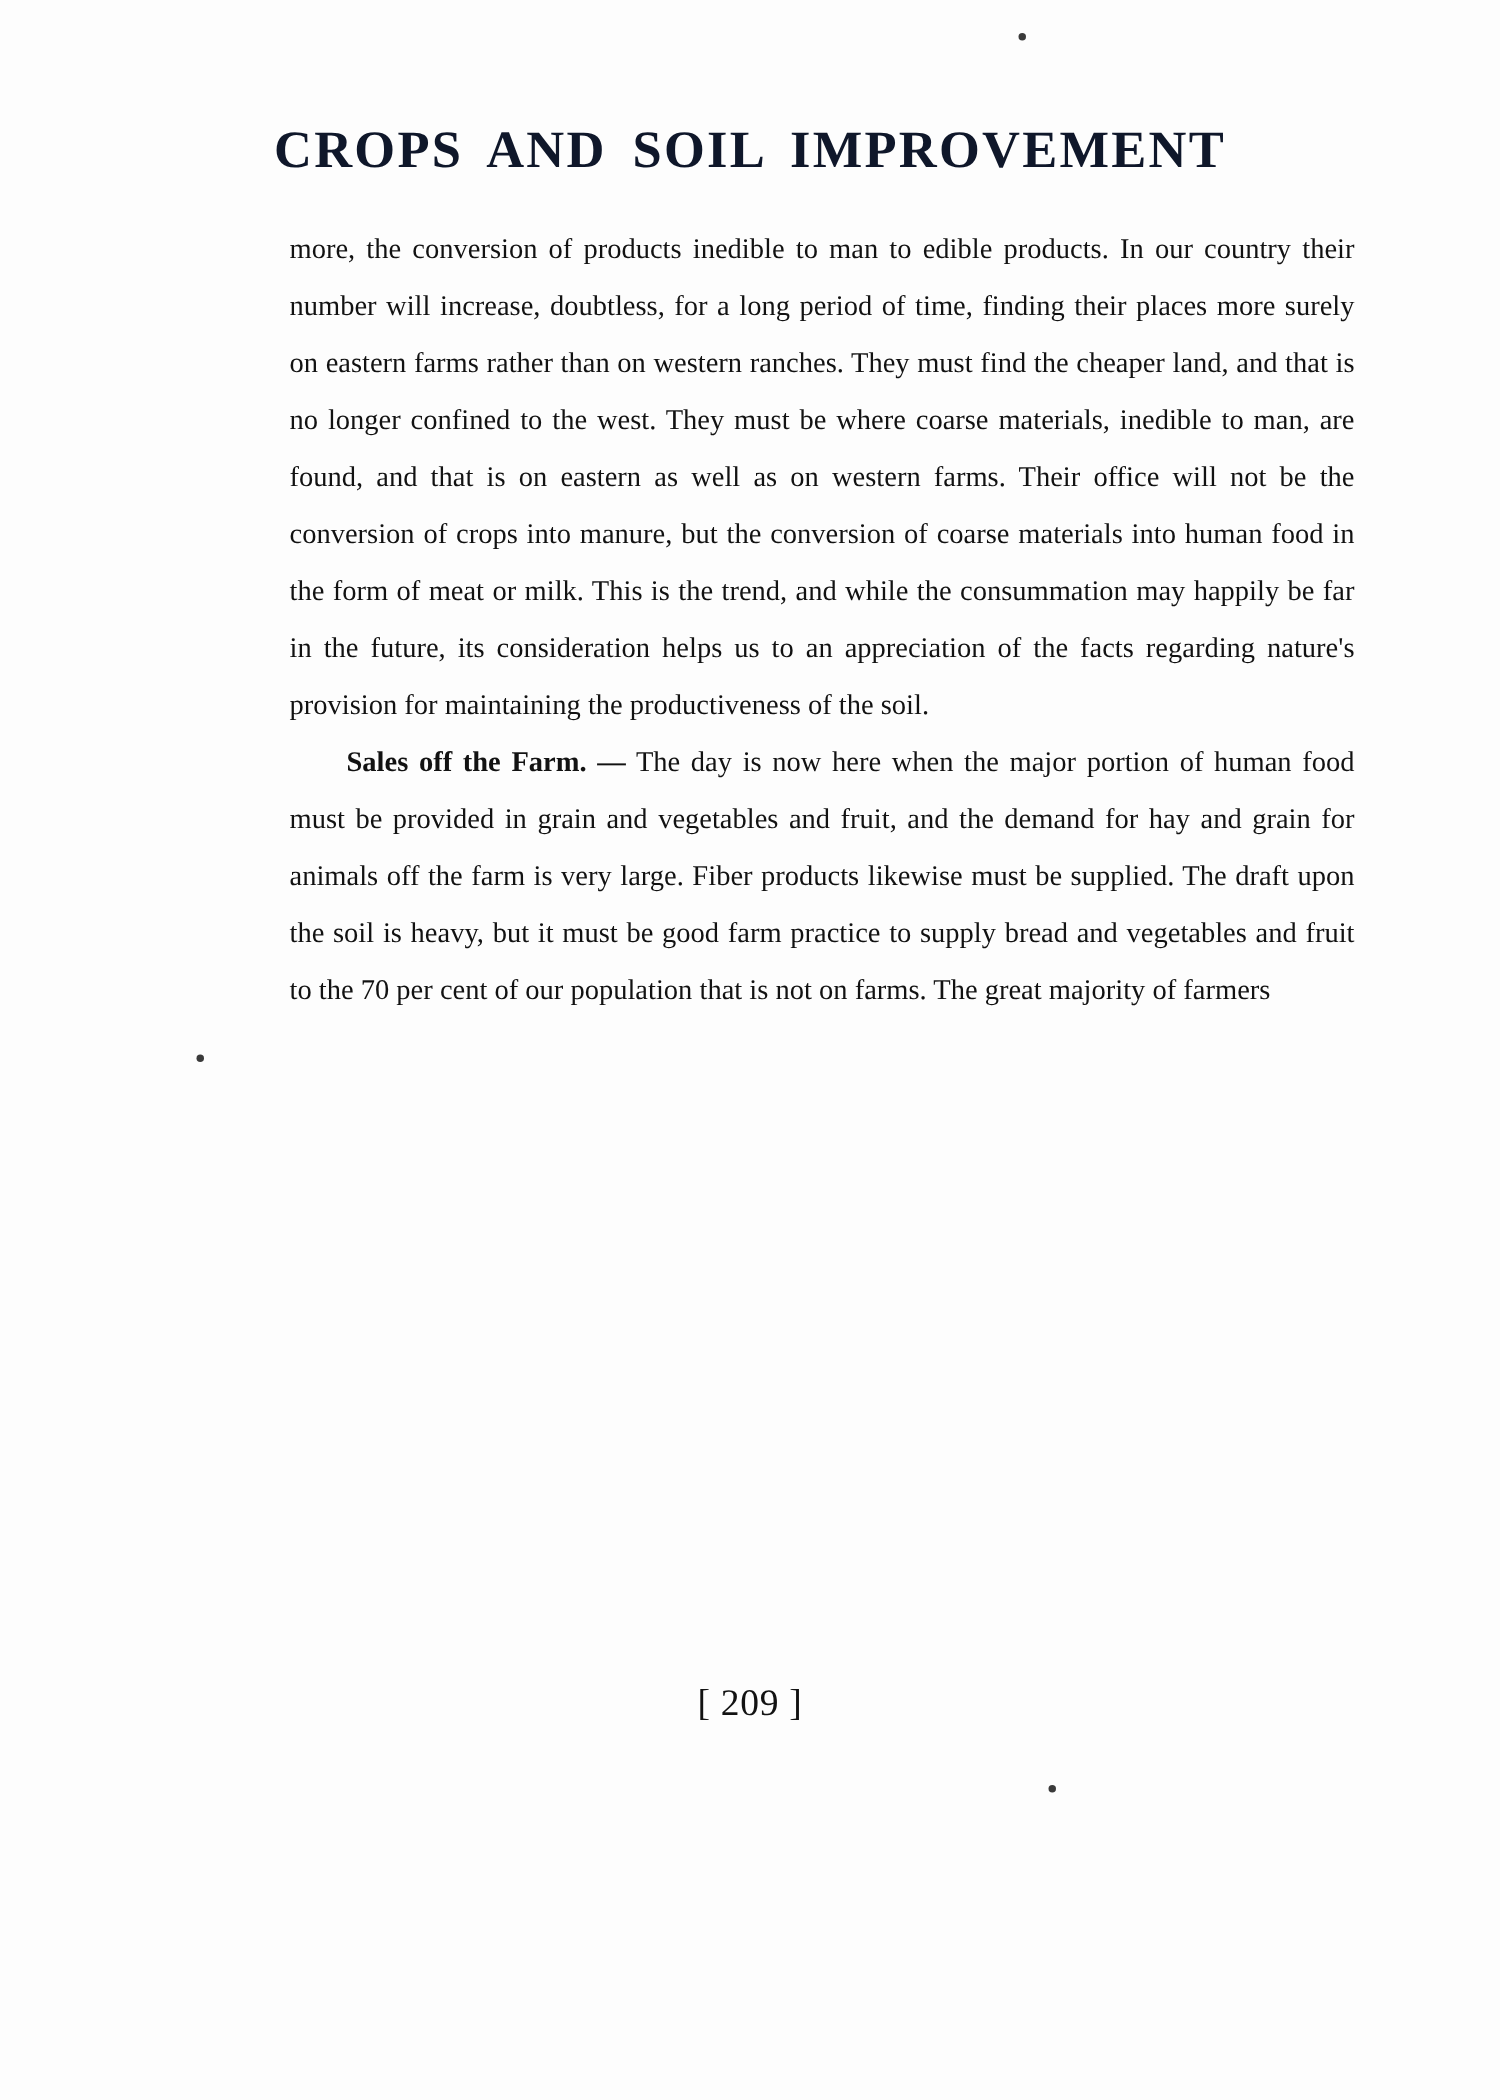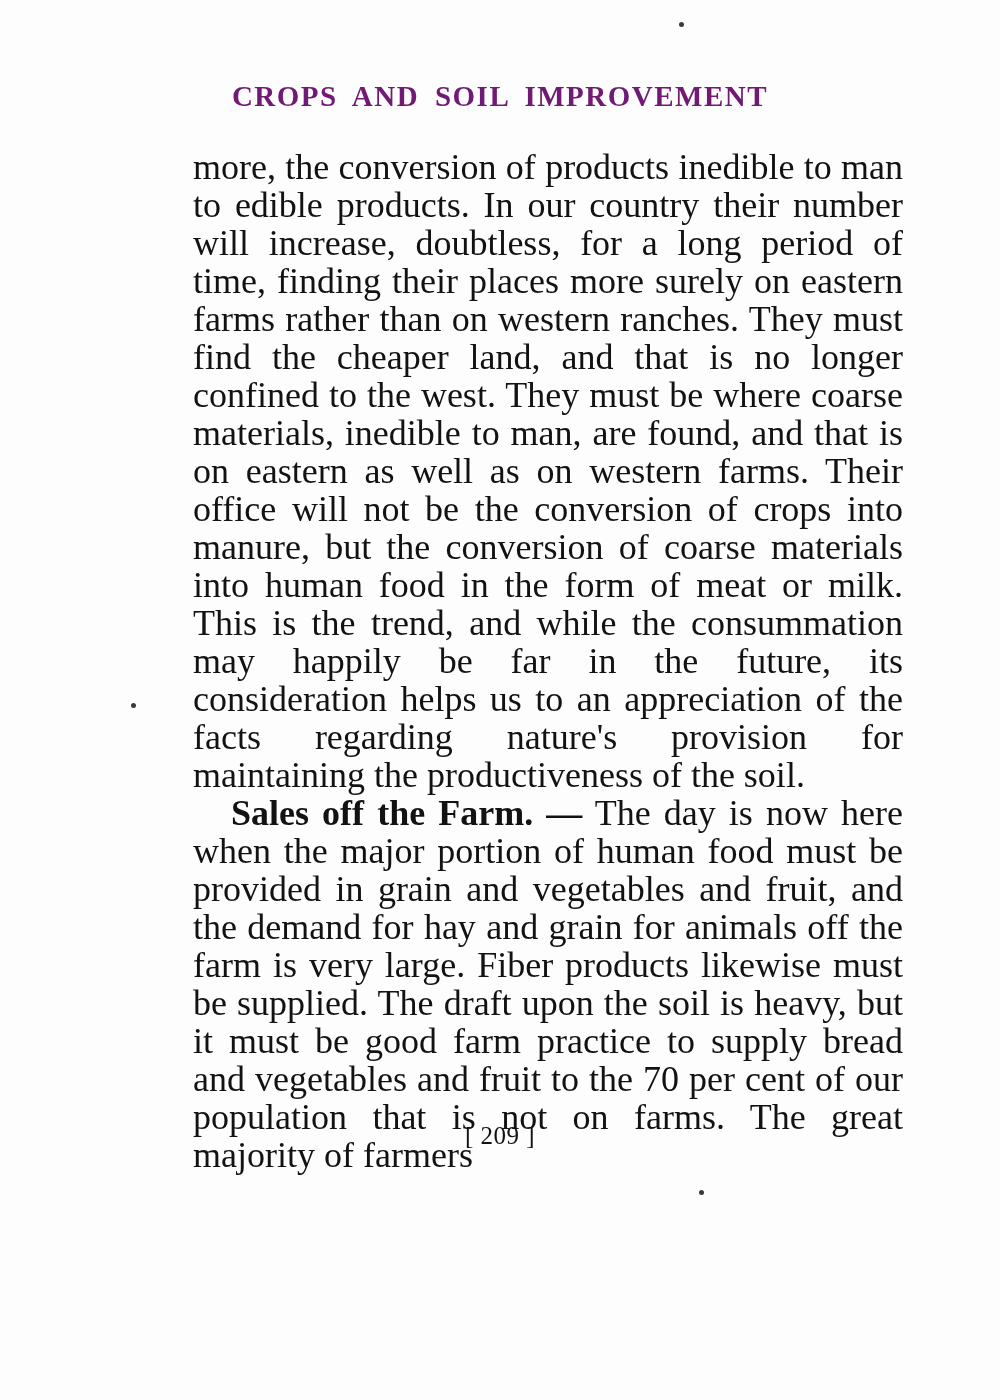--- a/index.html
+++ b/index.html
@@ -43,35 +43,35 @@
     width: 5px;
     height: 5px;
   }
   .running-head {
     position: absolute;
     left: 0;
     top: 80px;
     width: 1000px;
     text-align: center;
     font-family: "Liberation Serif", serif;
-    font-size: 29px;
+    font-size: 35px;
     font-weight: bold;
     letter-spacing: 1.5px;
     word-spacing: 7px;
-    color: #701a75;
+    color: #0f172a;
   }
   .body-block {
     position: absolute;
     left: 193px;
     top: 148px;
     width: 710px;
   }
   .para {
     margin: 0;
-    font-size: 36px;
+    font-size: 19px;
     line-height: 38px;
     text-align: justify;
     text-justify: inter-word;
     color: #121212;
     hyphens: none;
   }
   .para + .para {
     margin-top: 0px;
   }
   .indent {

